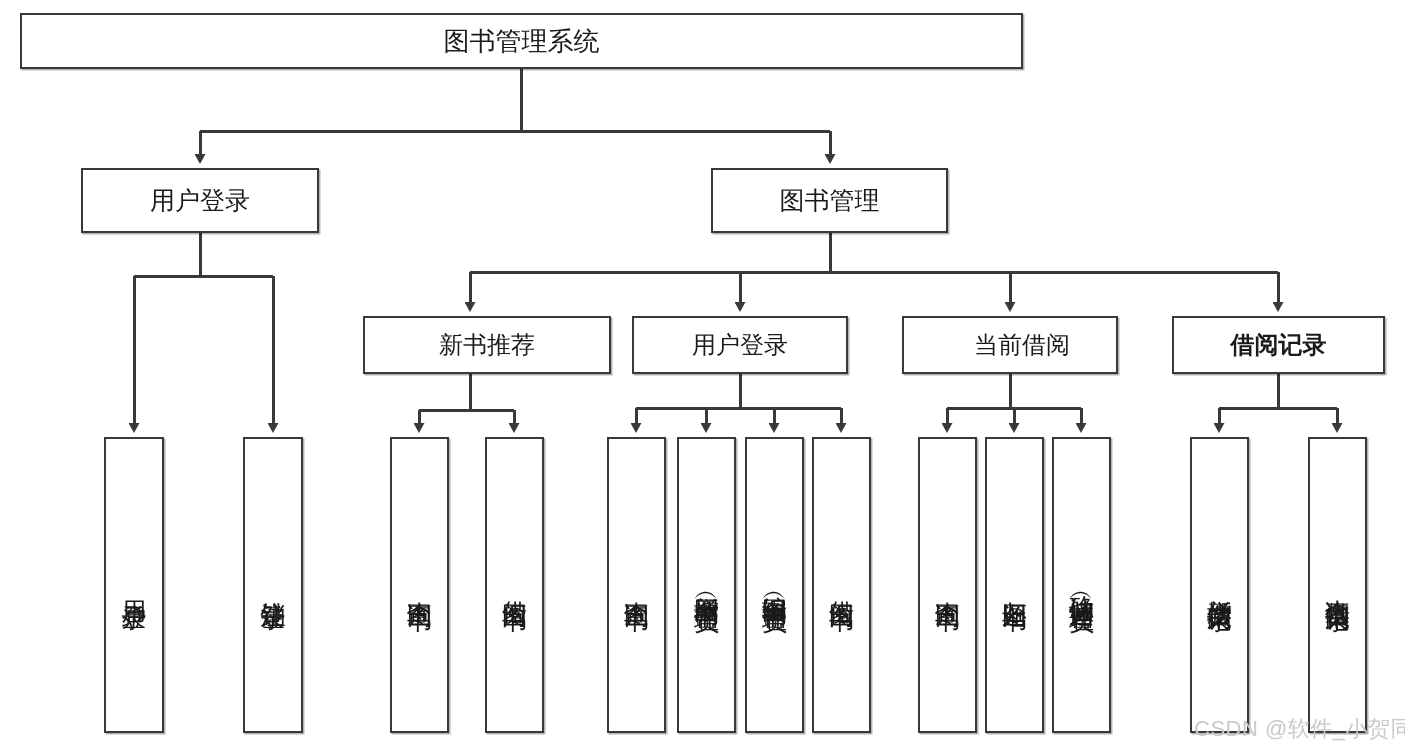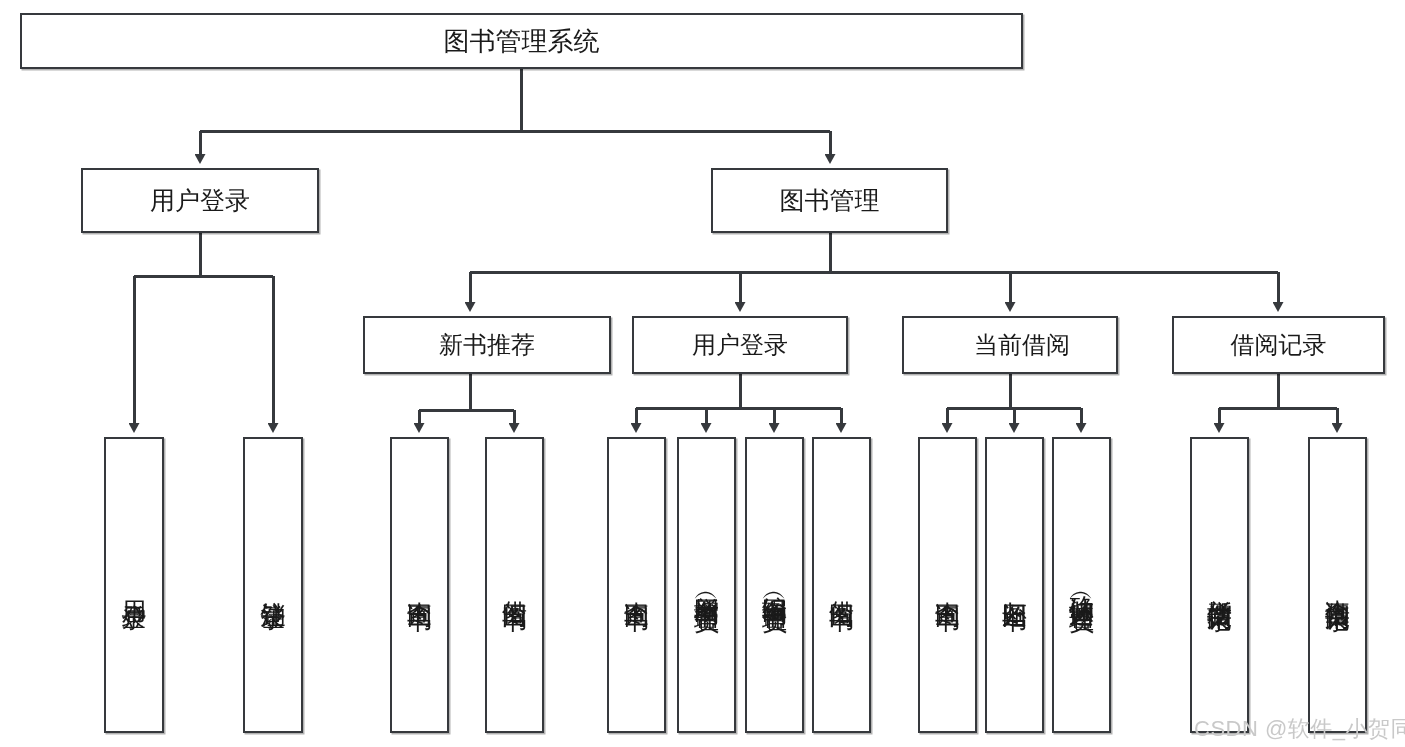--- a/index.html
+++ b/index.html
@@ -138,21 +138,21 @@
 
   <div class="node level3" style="left: 363px; top: 316px; width: 248px; height: 58px; border-color: rgb(54, 57, 61); background: rgb(255, 255, 255); color: rgb(26, 26, 26);">
     <span class="label">新书推荐</span>
   </div>
   <div class="node level3" style="left: 632px; top: 316px; width: 216px; height: 58px; border-color: rgb(54, 57, 61); background: rgb(255, 255, 255); color: rgb(26, 26, 26);">
     <span class="label">用户登录</span>
   </div>
   <div class="node level3" style="left: 902px; top: 316px; width: 216px; height: 58px; border-color: rgb(54, 57, 61); background: rgb(255, 255, 255); color: rgb(26, 26, 26); padding-left: 24px;">
     <span class="label">当前借阅</span>
   </div>
-  <div class="node level3" style="left: 1172px; top: 316px; width: 213px; height: 58px; border-color: rgb(54, 57, 61); background: rgb(255, 255, 255); color: rgb(26, 26, 26);">
+  <div class="node level3" style="left: 1172px; top: 316px; width: 213px; height: 58px; border-color: rgb(54, 57, 61); background: rgb(255, 255, 255); color: rgb(26, 26, 26); font-weight: bold;">
     <span class="label">借阅记录</span>
   </div>
 
   <div class="node leaf" style="left: 104px; top: 437px; width: 60px; height: 296px; border-color: rgb(54, 57, 61); background: rgb(255, 255, 255); color: rgb(26, 26, 26);">
     <span class="label">用户登录</span>
   </div>
   <div class="node leaf" style="left: 243px; top: 437px; width: 60px; height: 296px; border-color: rgb(54, 57, 61); background: rgb(255, 255, 255); color: rgb(26, 26, 26);">
     <span class="label">注销登录</span>
   </div>
   <div class="node leaf" style="left: 390px; top: 437px; width: 59px; height: 296px; border-color: rgb(54, 57, 61); background: rgb(255, 255, 255); color: rgb(26, 26, 26);">

